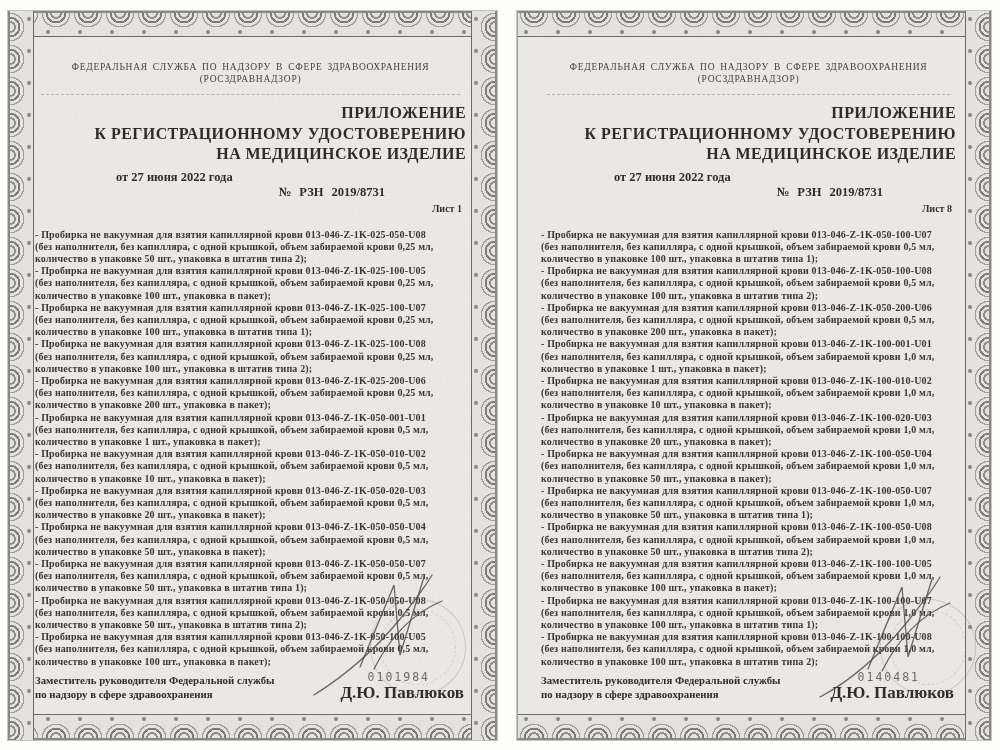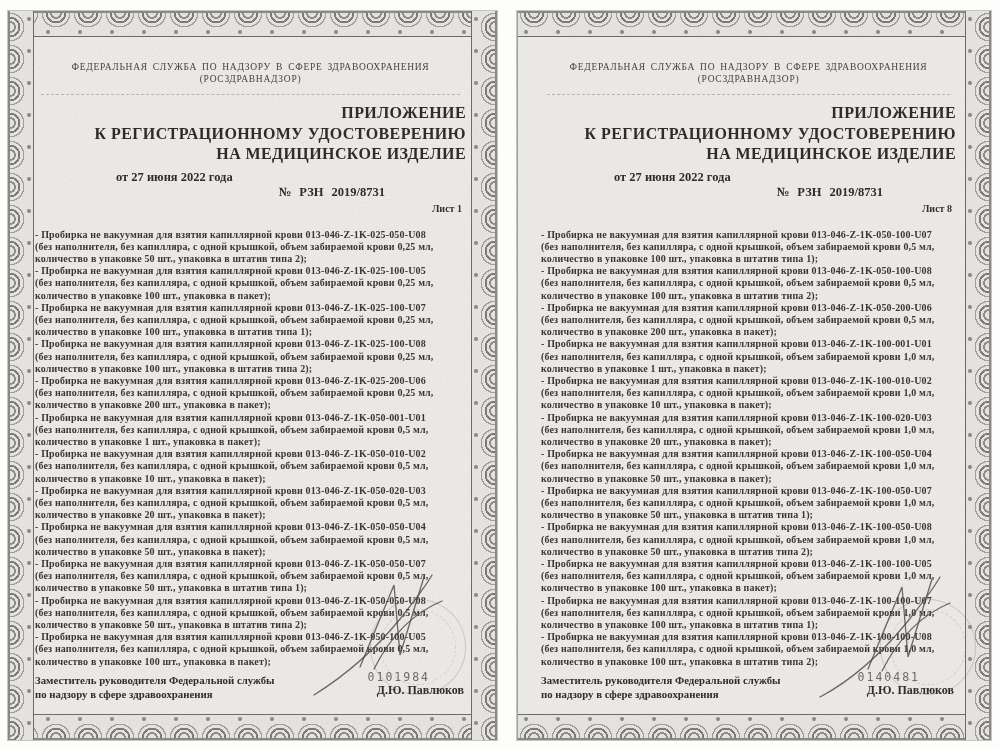--- a/index.html
+++ b/index.html
@@ -62,21 +62,21 @@
   .meta-number{word-spacing:5px;margin-top:15px;}
 
   .sheet-no{margin-top:3px;text-align:right;padding-right:4px;
     font-weight:bold;font-size:10px;color:#33312e;}
 
   .items{margin-top:15px;font-weight:bold;}
   .iline{font-size:10px;line-height:12.2px;letter-spacing:.15px;color:#3a3834;}
 
   .sign-row{margin-top:5px;display:flex;justify-content:space-between;align-items:flex-start;gap:44px;}
   .signer-title{font-weight:bold;font-size:10.8px;line-height:14px;color:#2f2d2a;}
-  .signer-name{font-weight:bold;font-size:12px;margin-top:10px;padding-right:2px;color:#2f2d2a;white-space:nowrap;}
+  .signer-name{font-weight:bold;font-size:17px;margin-top:10px;padding-right:2px;color:#2f2d2a;white-space:nowrap;}
 
   .serial{position:absolute;right:36px;bottom:30px;
     font-family:"DejaVu Sans Mono", monospace;font-size:11.5px;letter-spacing:2px;color:#6f6d69;text-align:center;}
 
   
   .sig{position:absolute;pointer-events:none;}
   .sig path{fill:none;stroke:#4a4846;stroke-width:1.3;stroke-linecap:round;opacity:.8;}
   .sheet .sig{left:300px;top:552px;}
   .stamp{position:absolute;width:94px;height:94px;border-radius:50%;
     border:1.5px solid rgba(110,108,104,.26);transform:rotate(-10deg);pointer-events:none;}

